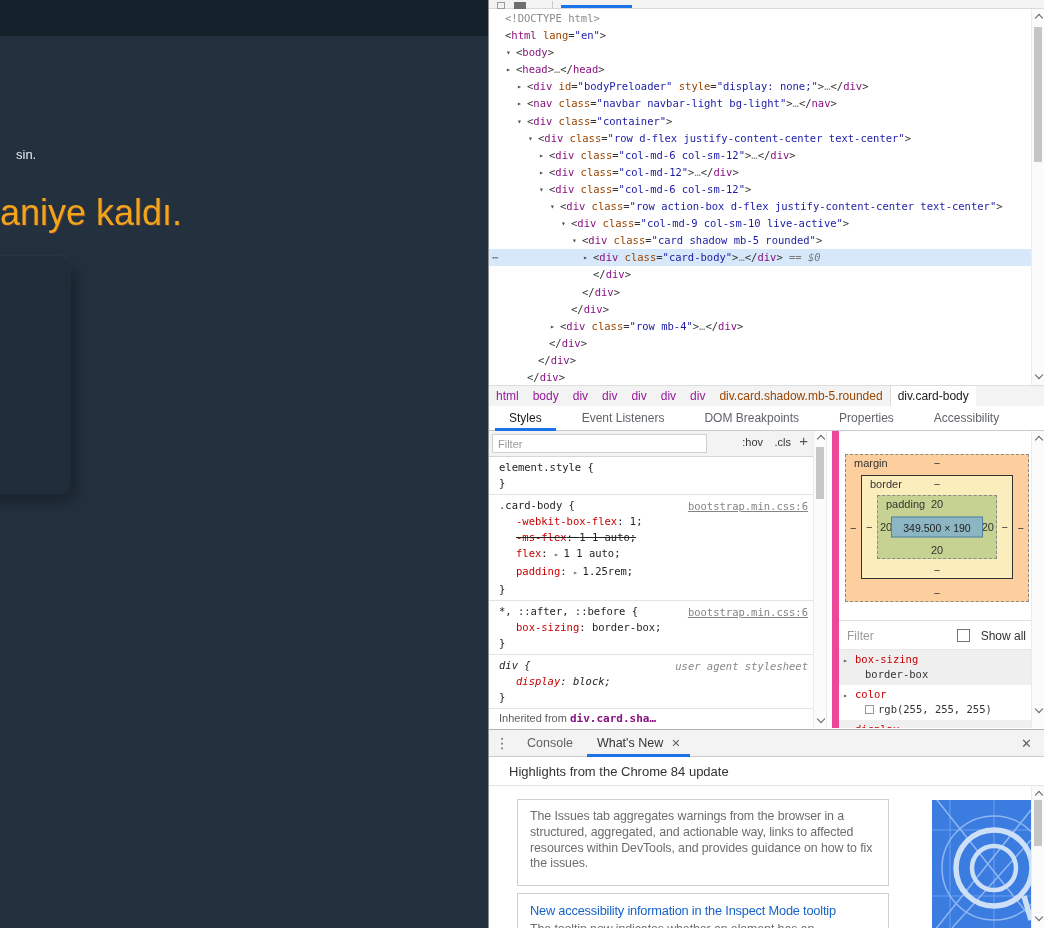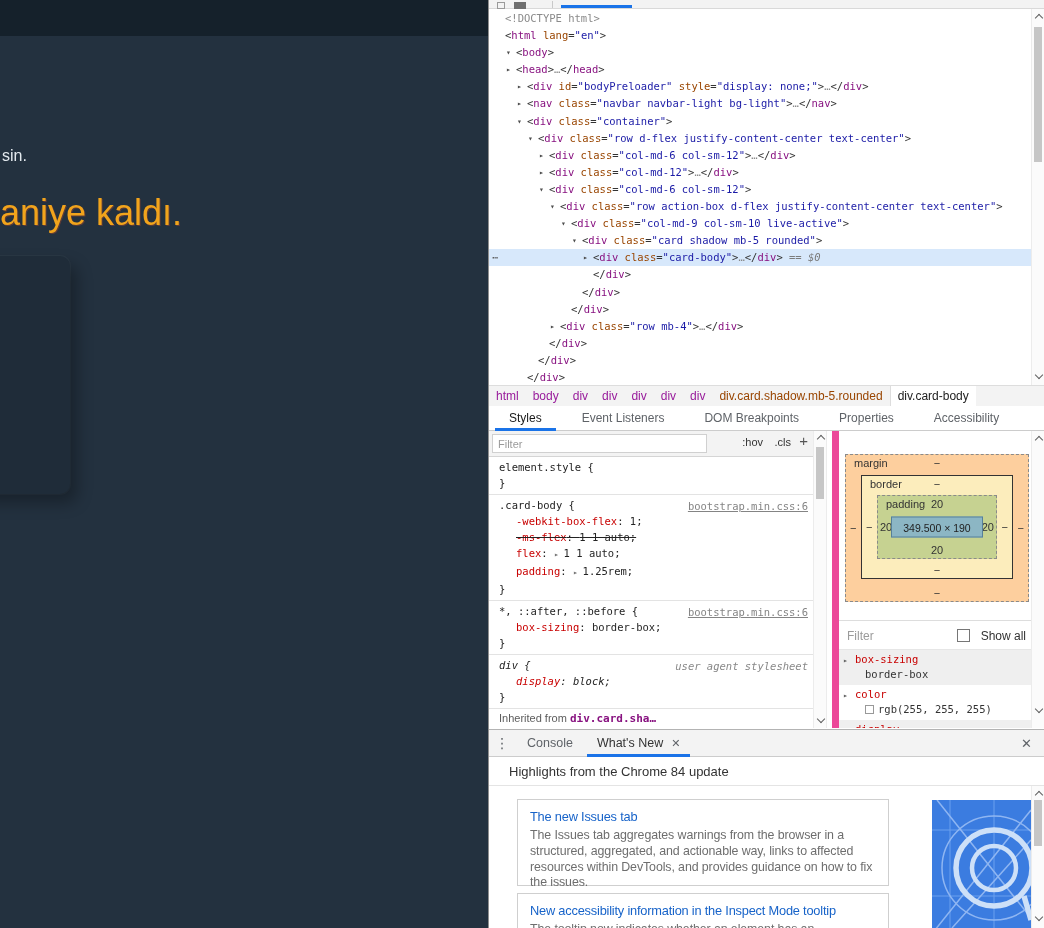--- a/index.html
+++ b/index.html
@@ -4,21 +4,21 @@
 <style>
   * { margin:0; padding:0; box-sizing:border-box; }
   html,body { background:#000; }
   #screen {
     position:relative; width:1044px; height:928px; overflow:hidden;
     font-family:"Liberation Sans", sans-serif; background:#22303d;
   }
   
   .webpage { position:absolute; left:0; top:0; width:488px; height:928px; background:#23313f; }
   .webpage-topbar { position:absolute; left:0; top:0; width:100%; height:36px; background:#15212b; }
-  .page-small-text { position:absolute; left:2px; top:147px; font-size:16px; color:#e3e9ee; }
+  .page-small-text { position:absolute; left:16px; top:147px; font-size:13px; color:#e3e9ee; }
   .page-countdown { position:absolute; left:0px; top:192px; font-size:36px; color:#f1a41c;
     text-shadow:1px 1px 0 rgba(205,80,40,.35); white-space:nowrap; }
   .page-card { position:absolute; left:-28px; top:256px; width:98px; height:238px;
     background:#1f2c39; border-radius:10px; box-shadow:7px 9px 16px rgba(0,0,0,.30), 0 0 0 1px #2a3845; }
 
   
   .devtools { position:absolute; left:488px; top:0; width:556px; height:928px;
     background:#fff; border-left:1px solid #8f8f8f; color:#303030; }
 
   
@@ -303,21 +303,20 @@
     <div class="drawer">
       <div class="drawer-tabs">
         <span class="kebab">⋮</span>
         <span class="dtab">Console</span>
         <span class="dtab active"><span>What's New</span><span class="tclose">✕</span></span>
         <span class="drawer-x">✕</span>
       </div>
       <div class="drawer-sub">Highlights from the Chrome 84 update</div>
       <div class="drawer-content">
         <div class="wn-card c1">
-          <div class="wn-title">The new Issues tab</div>
           <div class="wn-body">The Issues tab aggregates warnings from the browser in a structured, aggregated, and actionable way, links to affected resources within DevTools, and provides guidance on how to fix the issues.</div>
         </div>
         <div class="wn-card c2">
           <div class="wn-title">New accessibility information in the Inspect Mode tooltip</div>
           <div class="wn-body">The tooltip now indicates whether an element has an</div>
         </div>
         <svg class="wn-img" viewBox="0 0 99 128">
           <rect x="0" y="0" width="99" height="128" fill="#3b7ce0"></rect>
           <g stroke="#6aa0ef" stroke-width="1">
             <line x1="18" y1="0" x2="18" y2="128"></line>

